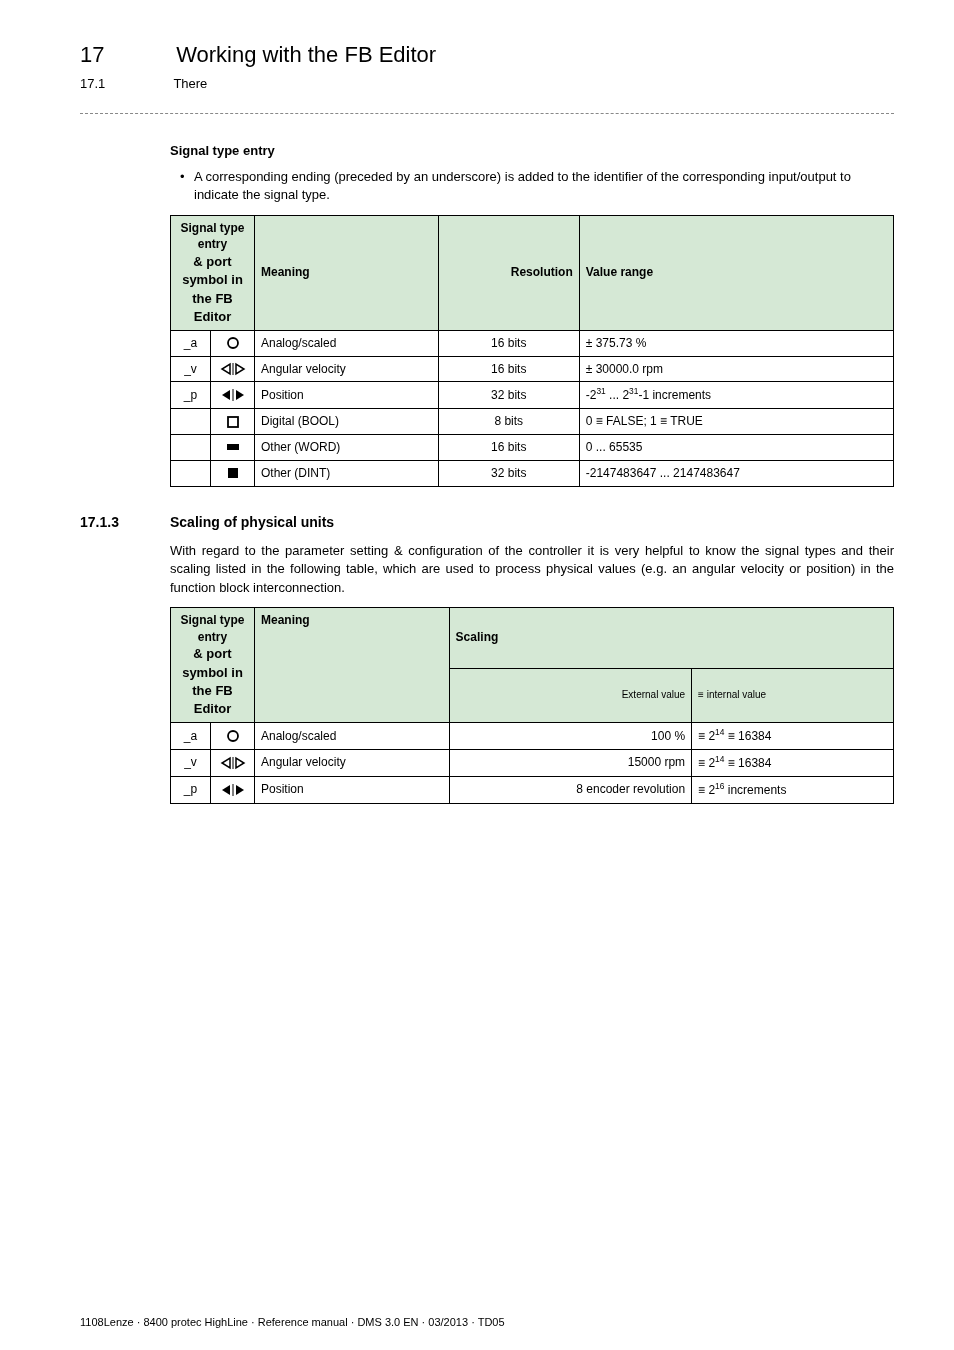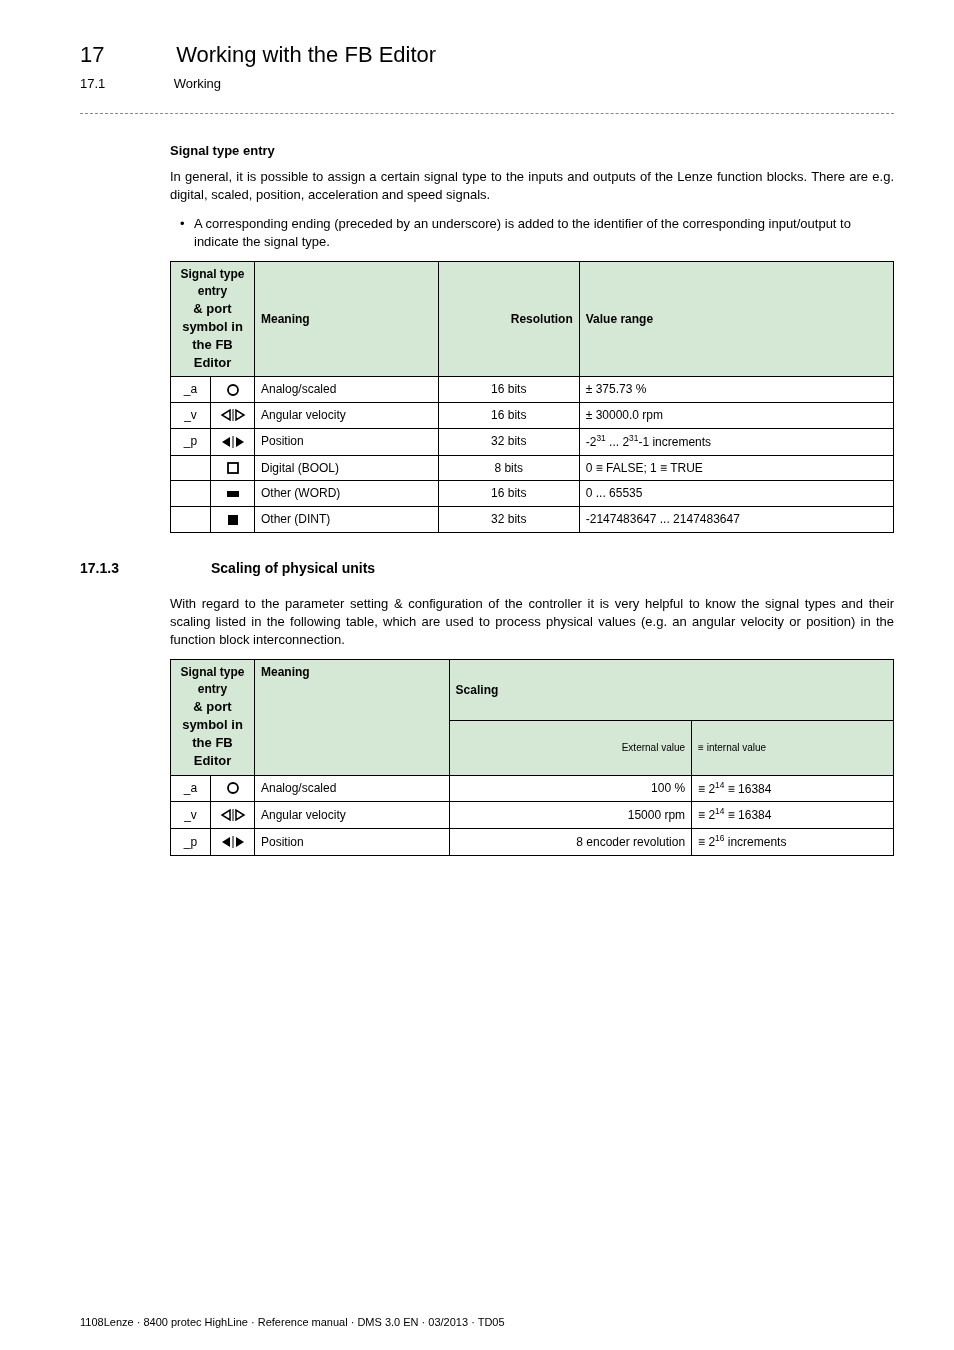--- a/index.html
+++ b/index.html
@@ -100,22 +100,21 @@
     text-align: right;
   }
   .green-sub {
     background: #d5e8d5;
     font-size: 10px;
     text-align: right;
   }
   .section-num-row {
     display: flex;
     margin-top: 26px;
-    margin-bottom: 16px;
-    gap: 41px;
+    margin-bottom: 10px;
   }
   .section-num {
     width: 90px;
     font-weight: bold;
     font-size: 14px;
   }
   .section-name {
     font-weight: bold;
     font-size: 14px;
   }
@@ -138,29 +137,28 @@
 </style>
 </head>
 <body>
 
 <div class="chapter-heading">
   <span class="chapter-num">17</span>
   <span>Working with the FB Editor</span>
 </div>
 <div class="subheading-row">
   <span class="sub-num">17.1</span>
-  <span>Working</span>
+  <span>There</span>
 </div>
 
 <hr class="dashed-line">
 
 <div class="content-block">
 
   <div class="section-title">Signal type entry</div>
-  <p class="body-text">In general, it is possible to assign a certain signal type to the inputs and outputs of the Lenze function blocks. There are e.g. digital, scaled, position, acceleration and speed signals.</p>
   <div class="bullet">
     <span class="bullet-marker">•</span>
     <span class="bullet-text">A corresponding ending (preceded by an underscore) is added to the identifier of the corresponding input/output to indicate the signal type.</span>
   </div>
 
   <table>
     <thead>
       <tr>
         <th colspan="2" style="text-align:center">
           <span>Signal type entry</span>

